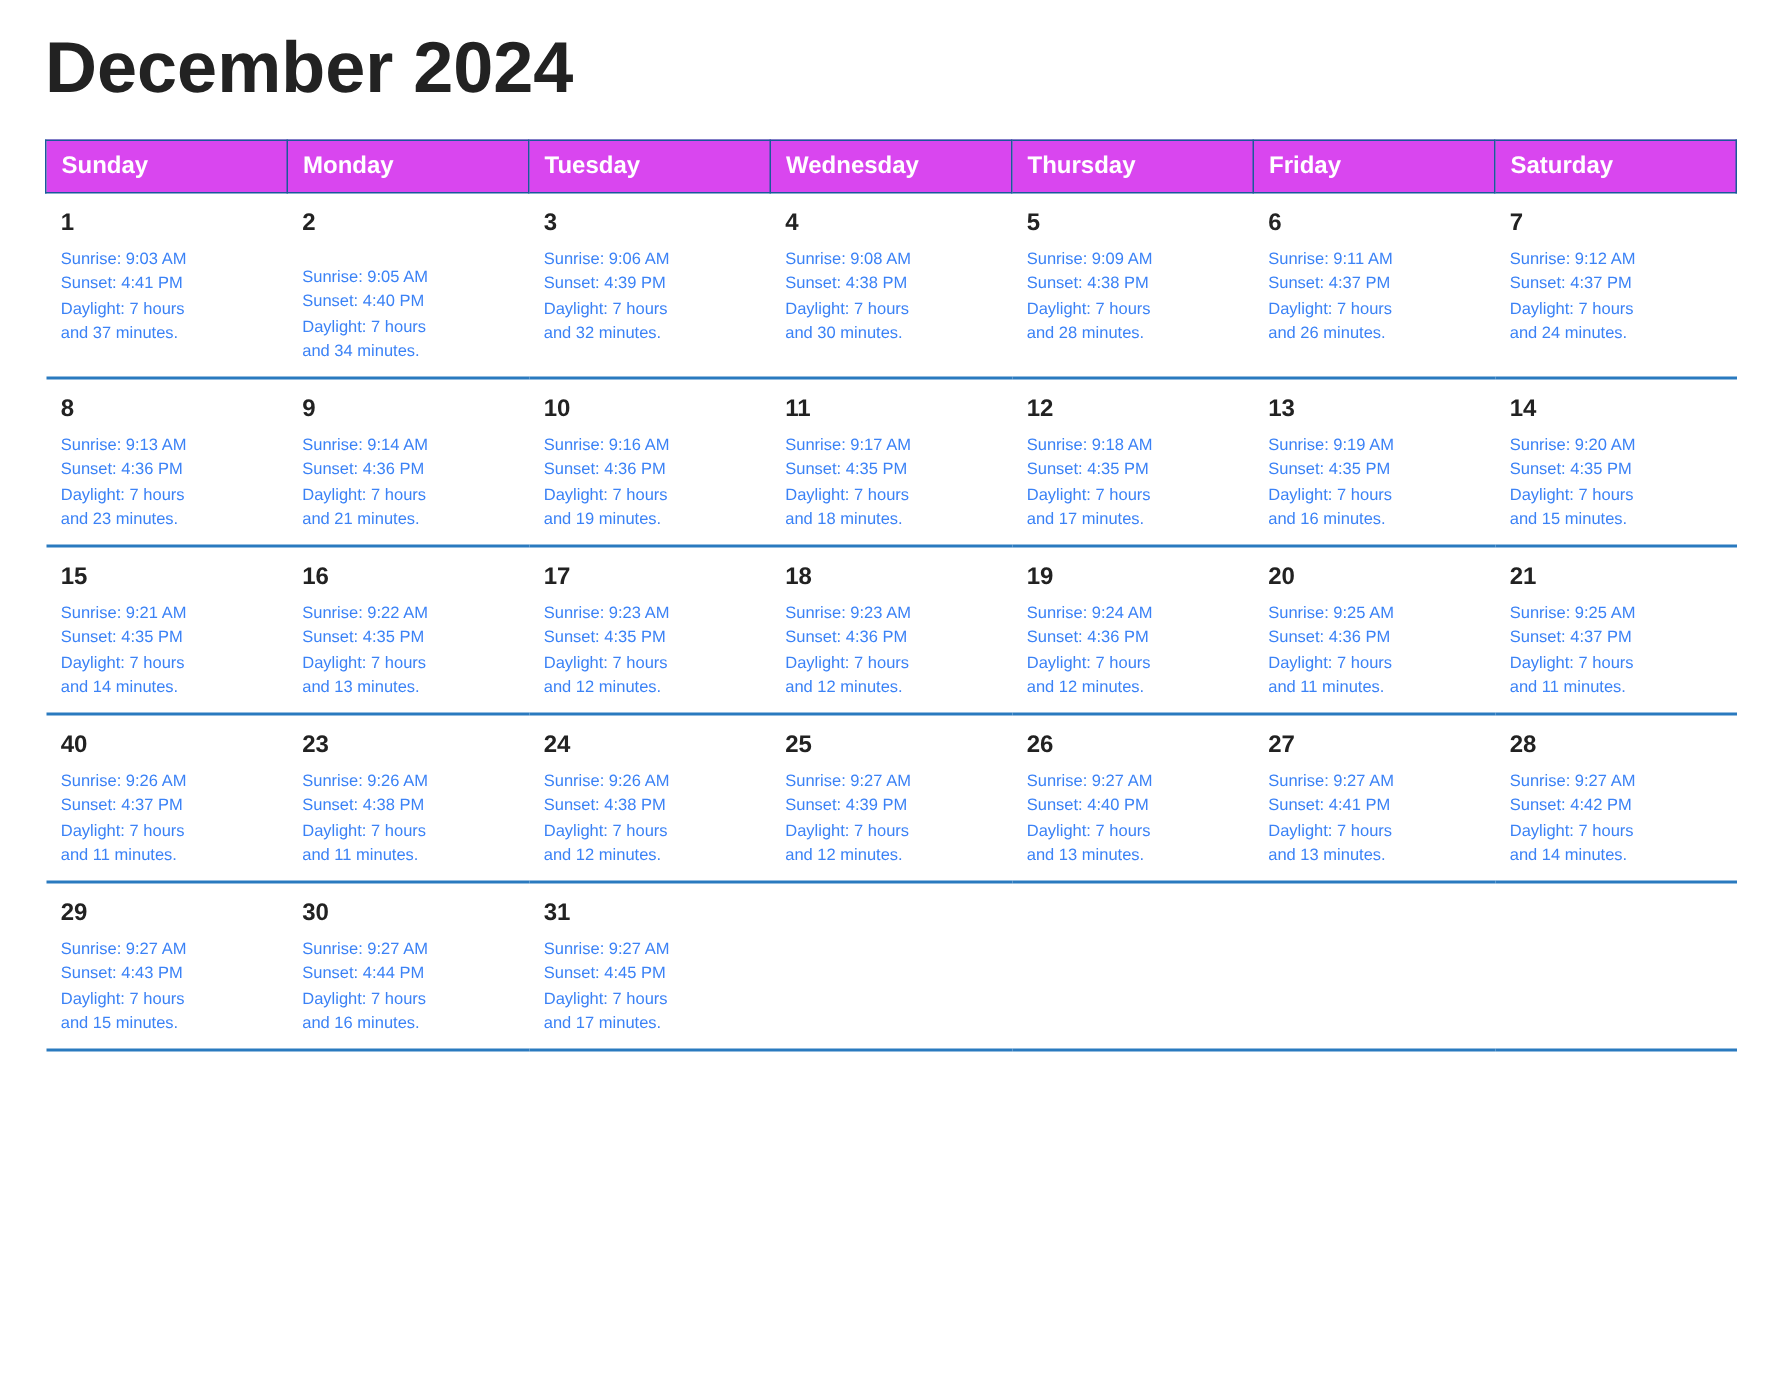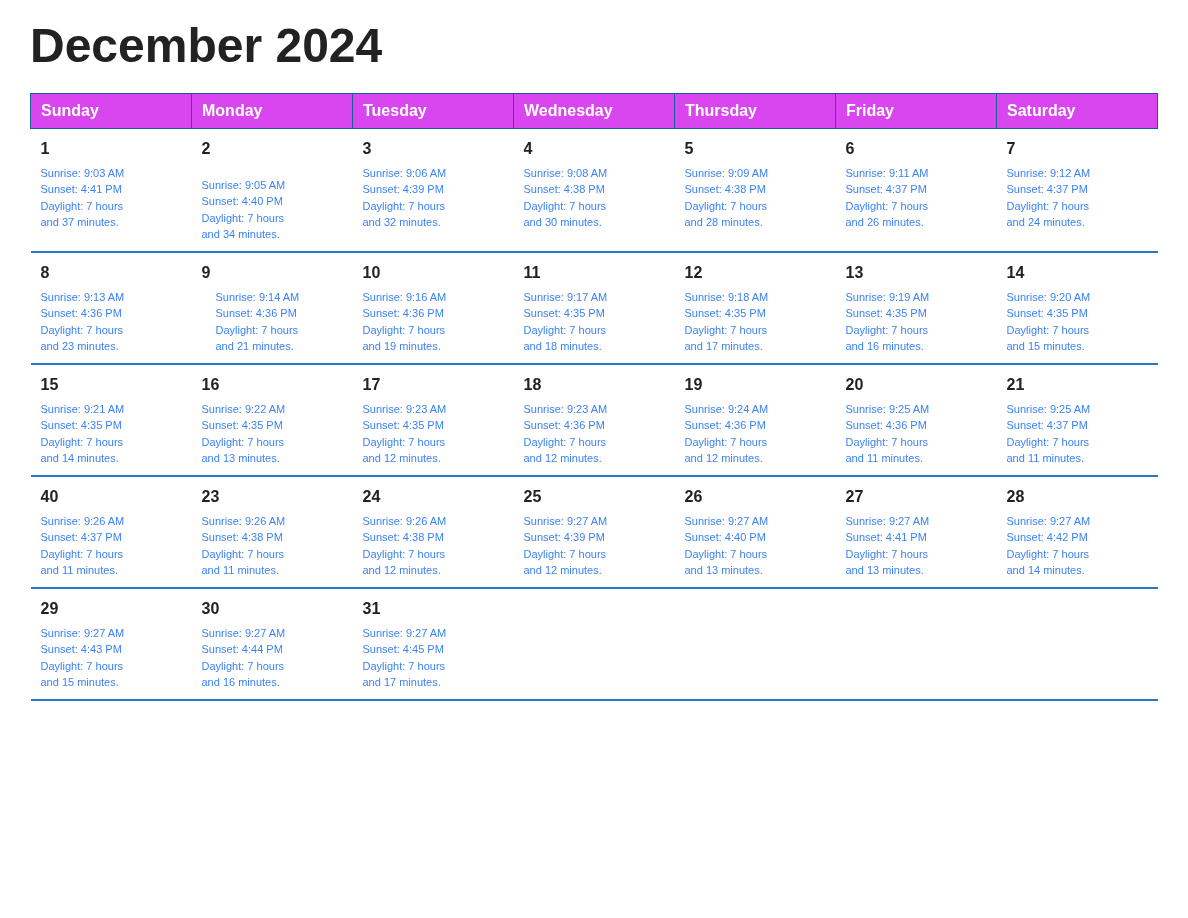--- a/index.html
+++ b/index.html
@@ -166,21 +166,21 @@
       <tr>
         <td>
           <span class="day-num">8</span>
           <div class="day-info" style="white-space: pre-line;">Sunrise: 9:13 AM
 Sunset: 4:36 PM
 Daylight: 7 hours
 and 23 minutes.</div>
         </td>
         <td>
           <span class="day-num">9</span>
-          <div class="day-info" style="white-space: pre-line; margin-left: 14px;">Sunrise: 9:14 AM
+          <div class="day-info" style="white-space: pre-line;">Sunrise: 9:14 AM
 Sunset: 4:36 PM
 Daylight: 7 hours
 and 21 minutes.</div>
         </td>
         <td>
           <span class="day-num">10</span>
           <div class="day-info" style="white-space: pre-line;">Sunrise: 9:16 AM
 Sunset: 4:36 PM
 Daylight: 7 hours
 and 19 minutes.</div>

